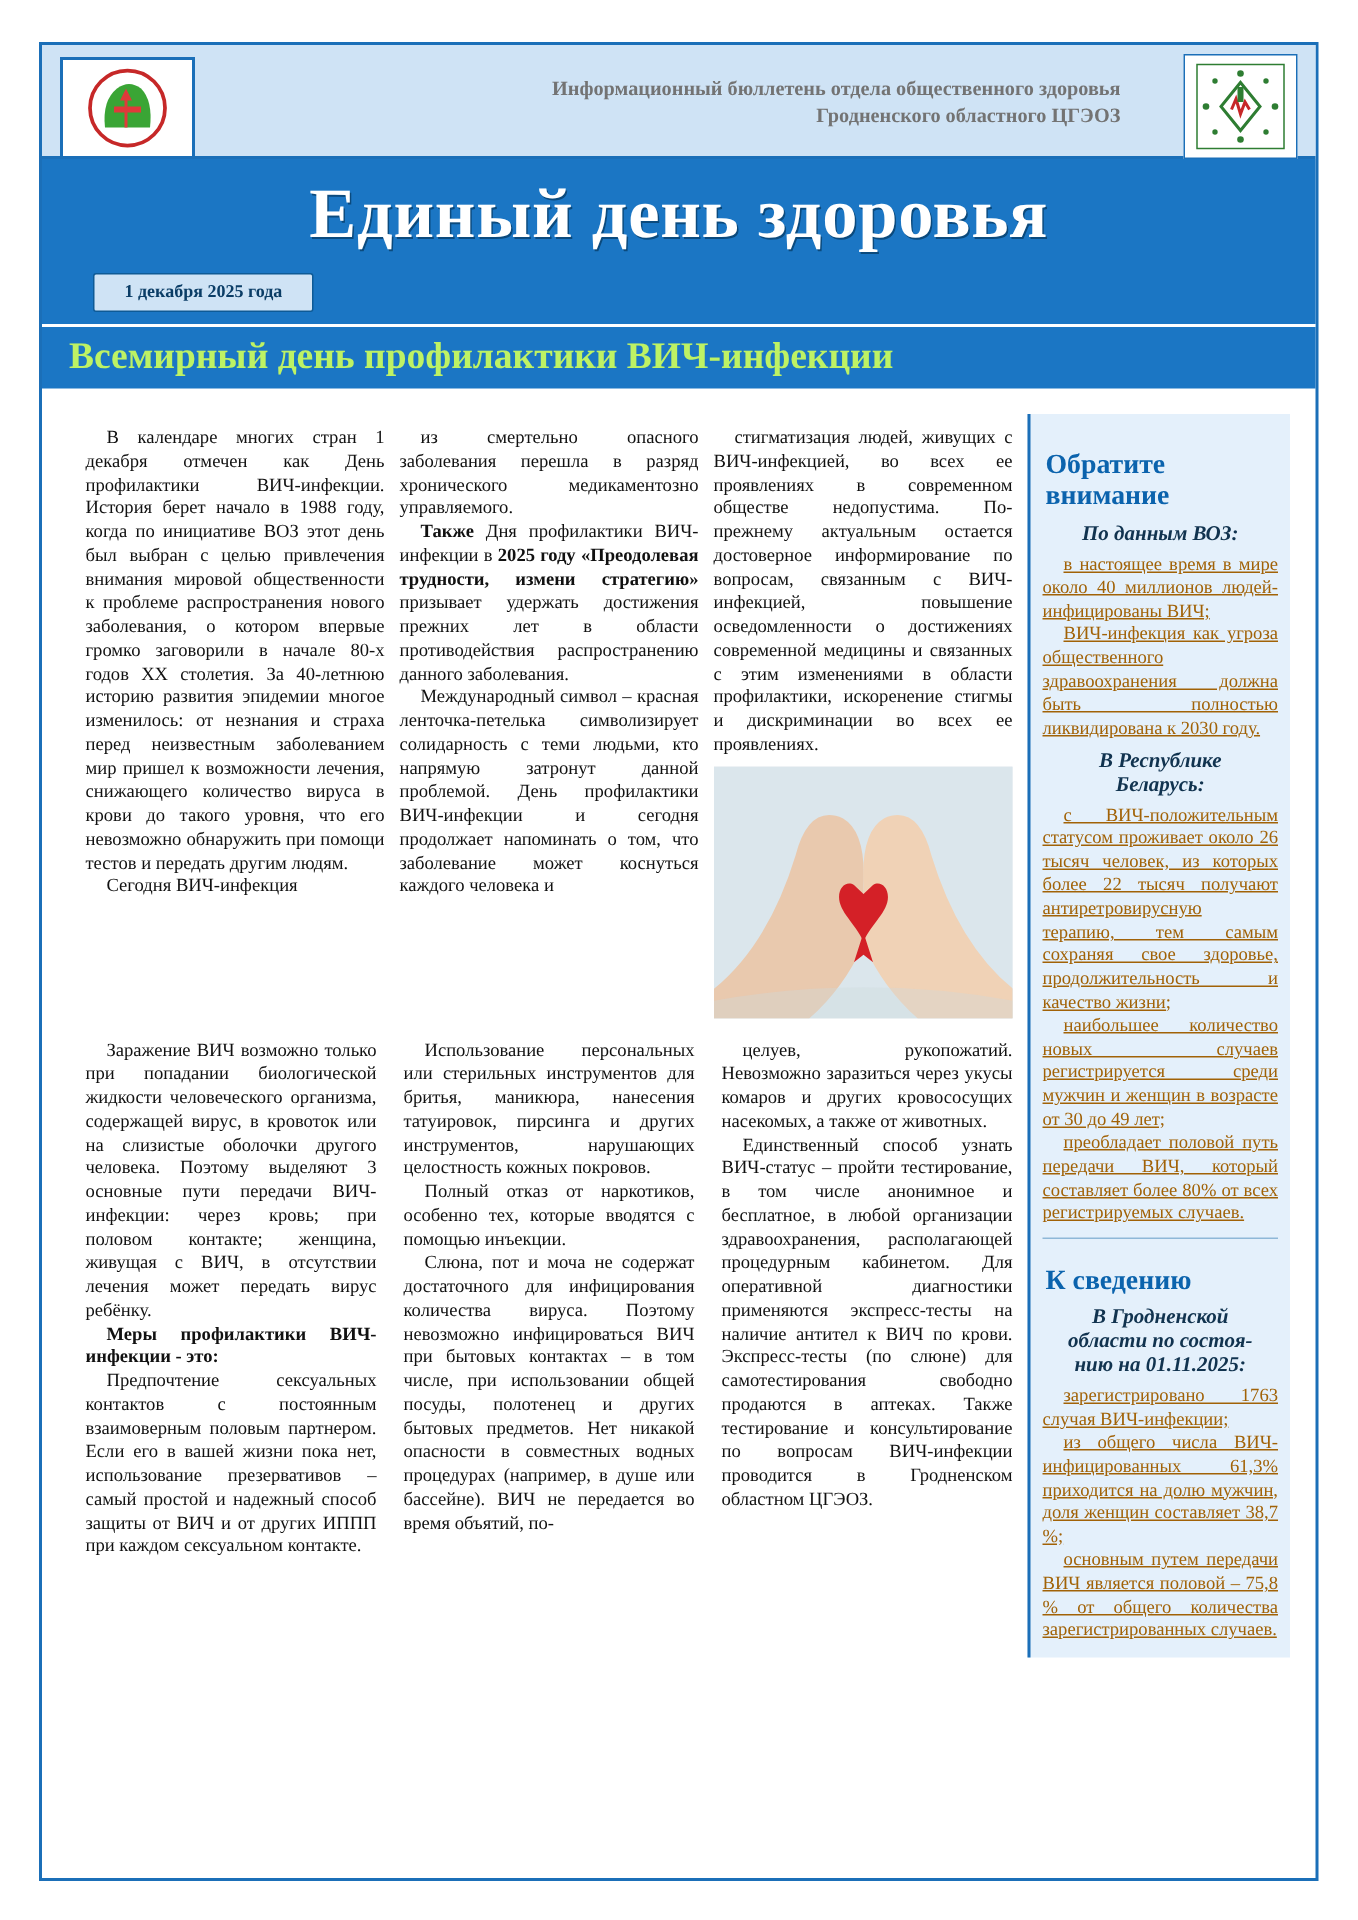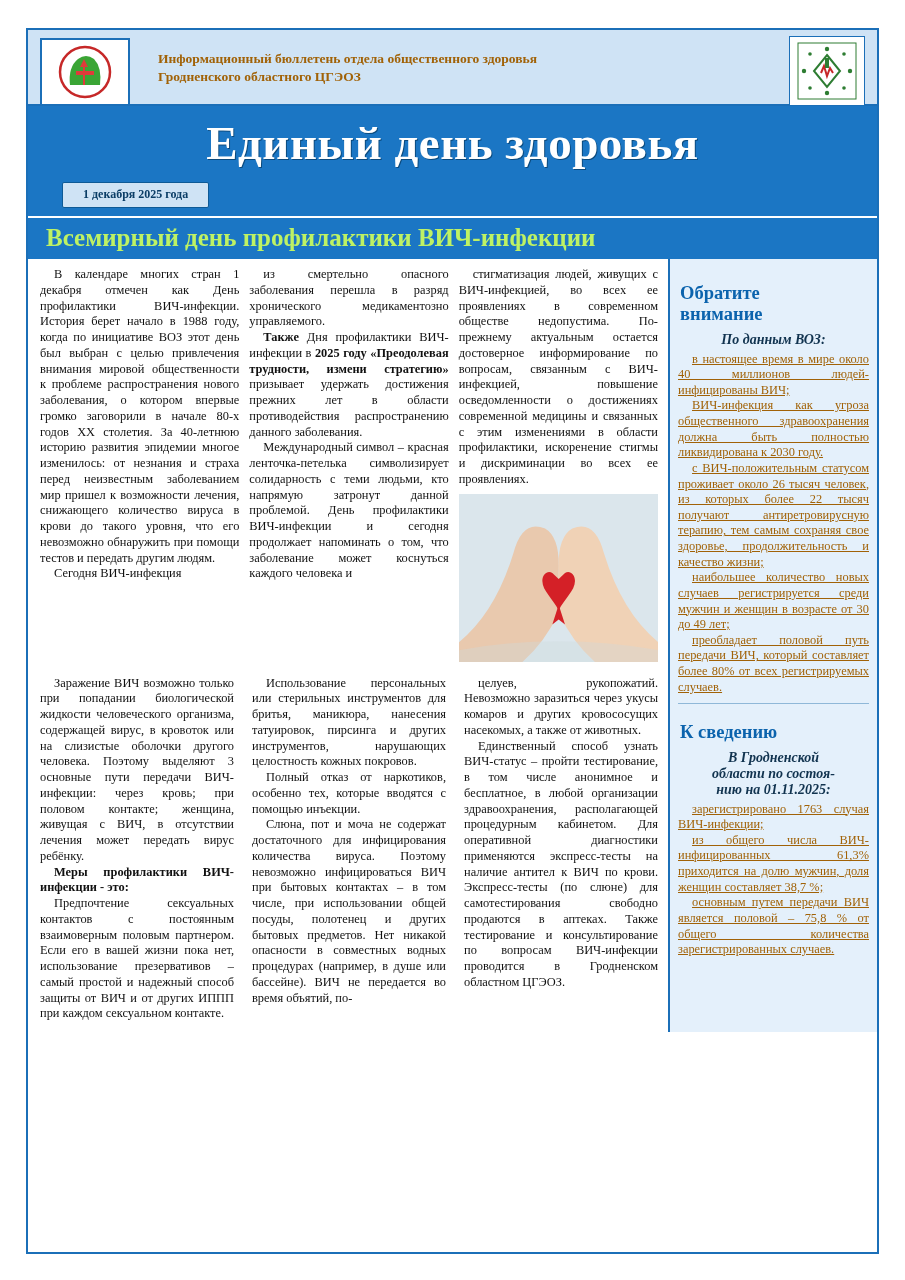--- a/index.html
+++ b/index.html
@@ -25,25 +25,25 @@
   
   .masthead{
     position:relative;
     background:#cfe3f5;
     border-bottom:2px solid #1b6fb8;
     padding:8px 10px 6px 10px;
     min-height:76px;
     box-sizing:border-box;
   }
   .masthead-text{
-    text-align:left;
+    text-align:right;
     font-weight:bold;
     font-size:13.5px;
     line-height:1.35;
-    color:#a16207;
+    color:#737373;
     padding:12px 120px 0 120px;
   }
   .logo-left{
     position:absolute;left:12px;top:8px;
     width:86px;height:64px;
     background:#ffffff;
     border:2px solid #1b6fb8;
     display:flex;align-items:center;justify-content:center;
   }
   .logo-right{
@@ -87,21 +87,21 @@
   .section-head{
     background:#1b76c4;
     color:#bef264;
     font-weight:bold;
     font-size:25px;
     padding:6px 0 7px 18px;
     border-top:2px solid #ffffff;
   }
   .body-wrap{
     display:flex;
-    padding:0;
+    padding:17px;
   }
   .left-zone{
     width:640px;
     box-sizing:border-box;
   }
   .right-zone{
     width:auto;flex:1;
     background:#e4f0fb;
     border-left:2px solid #1b6fb8;
     box-sizing:border-box;
@@ -264,20 +264,24 @@
       <div class="right-zone">
         <div class="side-head">
           <div>Обратите</div>
           <div>внимание</div>
         </div>
         <div class="side-sub">По данным ВОЗ:</div>
         <div class="side-text">
           <p>в настоящее время в мире около 40 миллионов людей-инфицированы ВИЧ;</p>
           <p>ВИЧ-инфекция как угроза общественного здравоохранения должна быть полностью ликвидирована к 2030 году.</p>
         </div>
+        <div class="side-sub">
+          <div>В Республике</div>
+          <div>Беларусь:</div>
+        </div>
         <div class="side-text">
           <p>с ВИЧ-положительным статусом проживает около 26 тысяч человек, из которых более 22 тысяч получают антиретровирусную терапию, тем самым сохраняя свое здоровье, продолжительность и качество жизни;</p>
           <p>наибольшее количество новых случаев регистрируется среди мужчин и женщин в возрасте от 30 до 49 лет;</p>
           <p>преобладает половой путь передачи ВИЧ, который составляет более 80% от всех регистрируемых случаев.</p>
         </div>
 
         <hr class="side-rule">
 
         <div class="side-head">К сведению</div>
         <div class="side-sub">

